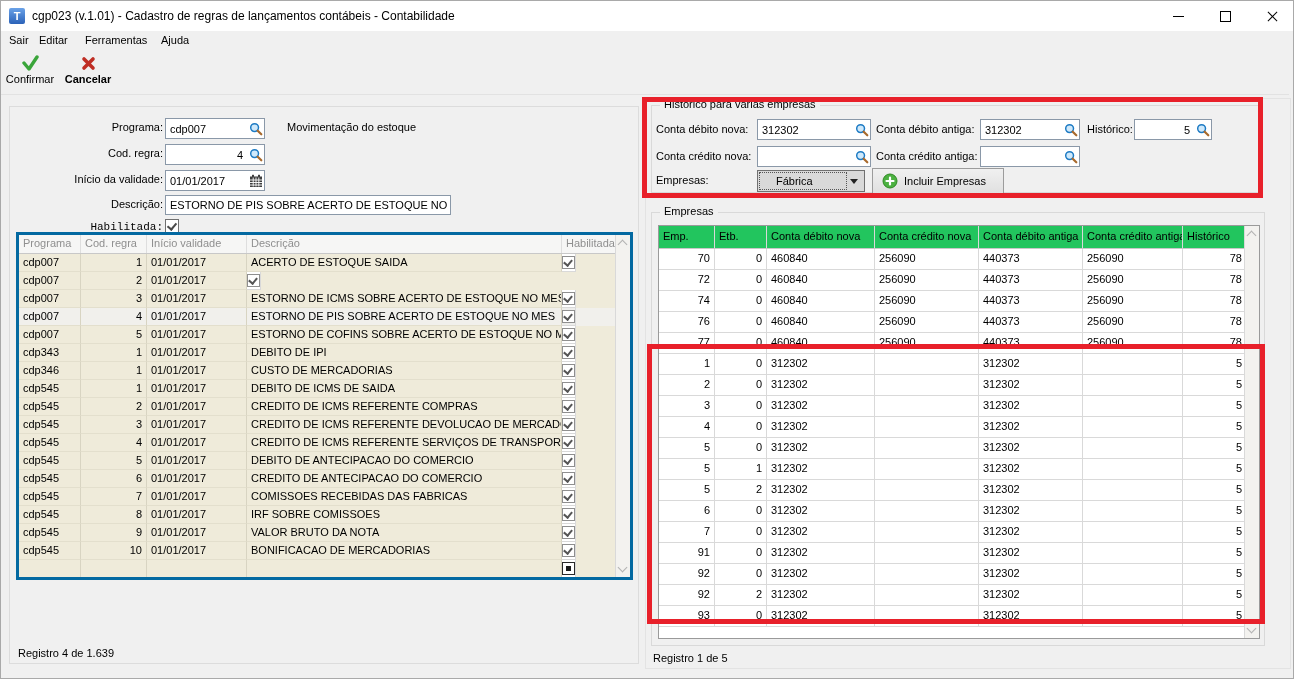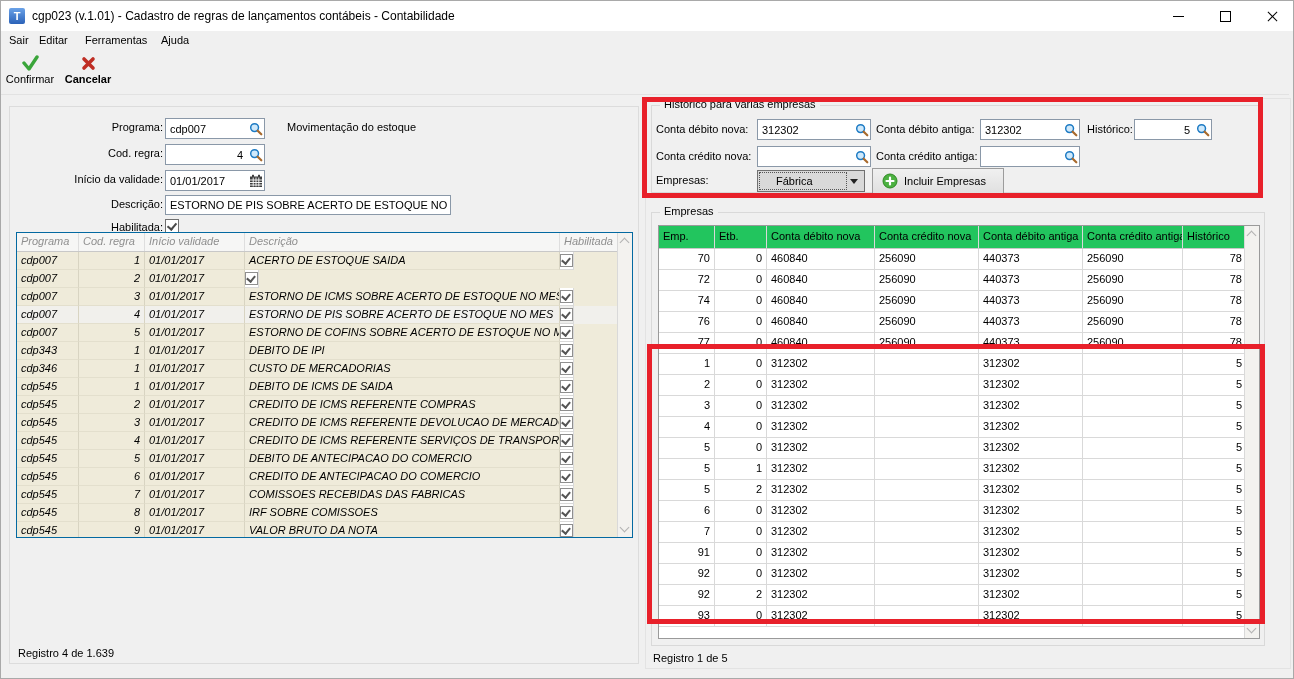--- a/index.html
+++ b/index.html
@@ -42,22 +42,22 @@
   .formcb::after{content:"";position:absolute;left:3px;top:1px;width:4px;height:7px;
     border:solid #4a4a4a;border-width:0 2px 2px 0;transform:rotate(40deg);}
   
   .combo{position:absolute;background:#d9d9d9;border:1px solid #707070;box-sizing:border-box;display:flex;align-items:center;}
   .combo .cval{flex:1;margin:1px;padding:0 16px;height:16px;line-height:16px;border:1px dotted #555;white-space:nowrap;overflow:hidden;}
   .combo .carrow{width:0;height:0;border-left:4px solid transparent;border-right:4px solid transparent;
     border-top:5px solid #222;margin:0 6px 0 2px;}
   .btn{position:absolute;background:linear-gradient(#f0f0f0,#e0e0e0);border:1px solid #9c9c9c;
     box-sizing:border-box;display:flex;align-items:center;gap:6px;padding:0 9px;white-space:nowrap;}
   
-  .rules-table{position:absolute;left:6px;top:125px;width:617px;height:306px;border:1px solid #0369a1;
-    background:#efebda;box-sizing:border-box;overflow:hidden;font-style:italic;}
+  .rules-table{position:absolute;left:6px;top:125px;width:617px;height:348px;border:3px solid #0369a1;
+    background:#efebda;box-sizing:border-box;overflow:hidden;}
   .rhead{display:flex;height:18px;background:#f6f6f5;border-bottom:1px solid #c8c8c8;}
   .rh{box-sizing:border-box;padding:2px 4px;color:#8f8f8f;border-right:1px solid #dedede;white-space:nowrap;overflow:hidden;}
   .trow{display:flex;height:18px;background:#efebda;}
   .trow.sel{background:#f1f0ec;}
   .cell{box-sizing:border-box;padding:2px 4px;border-right:1px solid #d8d4c2;border-bottom:1px solid #e3dfcd;
     white-space:nowrap;overflow:hidden;}
   .trow .ck{background:#fff;border-right:1px solid #d9d9d9;border-bottom:1px solid #d9d9d9;
     display:flex;align-items:center;justify-content:center;padding:0;}
   .trow.sel .ck{background:#ededeb;}
   .rc0{width:62px;} .rc1{width:66px;} .rc2{width:100px;} .rc3{width:315px;} .rc4{width:60px;}
@@ -162,21 +162,21 @@
             <path d="M1 6 h12 M1 8.5 h12 M1 11 h12 M4.2 3.5 v9 M7 3.5 v9 M9.8 3.5 v9" stroke="#fff" stroke-width="0.9"></path>
           </svg>
       </span>
     </div>
 
     <div class="flabel" style="left:8px;top:91px;">Descrição:</div>
     <div class="field" style="left:155px;top:88px;width:286px;height:20px;">
       <span class="fval">ESTORNO DE PIS SOBRE ACERTO DE ESTOQUE NO MES</span>
     </div>
 
-    <div class="flabel" style="left:8px;top:114px;">Habilitada:</div>
+    <div class="flabel" style="left:8px;top:114px;font-family:Liberation Mono, monospace;">Habilitada:</div>
     <div class="formcb" style="left:155px;top:112px;"></div>
 
     <div class="rules-table">
       <div class="rhead">
         <div class="rh rc0">Programa</div>
         <div class="rh rc1">Cod. regra</div>
         <div class="rh rc2">Início validade</div>
         <div class="rh rc3">Descrição</div>
         <div class="rh rc4">Habilitada</div>
       </div>

